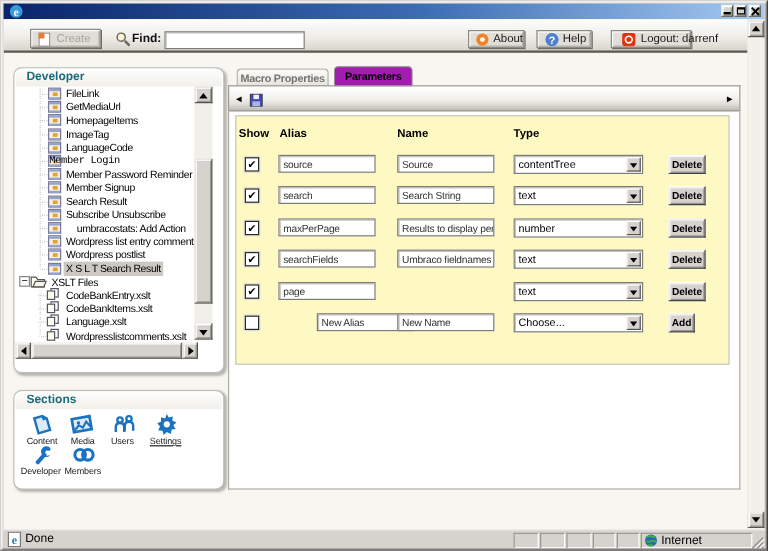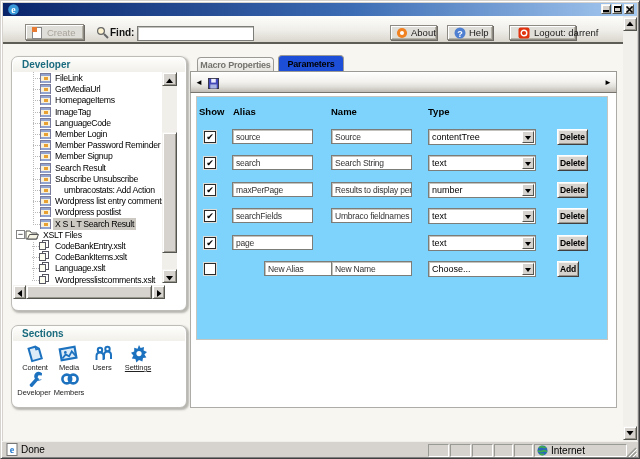--- a/index.html
+++ b/index.html
@@ -53,28 +53,28 @@
 .exp { position:absolute; width:9px; height:9px; background:#fff; border:1px solid #848484; font-size:9px; line-height:7px; text-align:center; color:#000; }
 .track { position:absolute; background:#f1efe9; }
 .thumb { position:absolute; background:#d6d3ce;
   border:1px solid; border-color:#f4f3f0 #55554f #55554f #f4f3f0;
   box-shadow:inset 1px 1px 0 #fff, inset -1px -1px 0 #9a978e; }
 .sic { position:absolute; }
 .slbl { position:absolute; font-size:7.5px; color:#222; text-align:center; letter-spacing:-0.1px; }
 .tab { position:absolute; border:1px solid #9c9a94; border-bottom:none;
   border-radius:4px 4px 0 0; font-size:9px; font-weight:bold; text-align:center; letter-spacing:-0.2px; }
 #tab1 { left:7px; top:2px; width:77px; height:15px; background:linear-gradient(#fcfcfb,#e3e1da); color:#75736d; line-height:15px; }
-#tab2 { left:88px; top:0px; width:66px; height:17px; background:#1d4ed8; color:#000; line-height:17px; }
+#tab2 { left:88px; top:0px; width:66px; height:17px; background:#a21caf; color:#000; line-height:17px; }
 #paneltoolbar { position:absolute; left:0px; top:16px; width:427px; height:22px;
   border:1px solid #9c9a94; border-bottom:1px solid #8f8d86;
   background:linear-gradient(#ffffff,#f2f1ee 50%,#e2e0da 72%,#bfbcb4 100%); border-bottom-color:#77756e; }
 #panelbody { position:absolute; left:0px; top:38px; width:427px; height:315px; background:#fff;
   border:1px solid #aeaca6; border-top:none; }
-#tablezone { position:absolute; left:5px; top:3px; width:412px; height:244px;
-  background:#7dd3fc; border:1px solid #c6c5c0; }
+#tablezone { position:absolute; left:5px; top:3px; width:412px; height:208px;
+  background:#fef9c3; border:1px solid #c6c5c0; }
 .th { position:absolute; font-size:9.5px; font-weight:bold; color:#000; }
 .cb { position:absolute; width:12px; height:12px; background:#fff; border:1px solid #2a2a2a;
   box-shadow:0 0 0 1px #dddcd6; font-size:9px; line-height:11px; text-align:center; color:#000; }
 .inp { position:absolute; height:15px; background:#fff; border:1px solid #7c7c78;
   box-shadow:inset 1px 1px 0 #c4c2bc; font-size:8.5px; color:#333; line-height:14px; padding-left:3px; letter-spacing:-0.2px; white-space:nowrap; overflow:hidden; }
 .sel { position:absolute; width:108px; height:16px; background:#fff; border:1px solid #7c7c78;
   box-shadow:inset 1px 1px 0 #c4c2bc; font-size:9px; color:#000; line-height:14px; padding-left:3px; }
 .sel .db { position:absolute; right:1px; top:1px; width:12px; height:12px; background:#d6d3ce;
   border:1px solid; border-color:#fff #55554f #55554f #fff; }
 .sel .db:after { content:""; position:absolute; left:2px; top:4px; border-left:3.5px solid transparent; border-right:3.5px solid transparent; border-top:4px solid #000; }
@@ -156,21 +156,21 @@
         <span class="mico" style="left:28px;top:23px;"></span>
         <span class="trow" style="left:41px;top:22px;">HomepageItems</span>
         <div class="tline" style="left:21px;top:40px;width:7px;"></div>
         <span class="mico" style="left:28px;top:35px;"></span>
         <span class="trow" style="left:41px;top:34px;">ImageTag</span>
         <div class="tline" style="left:21px;top:51px;width:7px;"></div>
         <span class="mico" style="left:28px;top:46px;"></span>
         <span class="trow" style="left:41px;top:45px;">LanguageCode</span>
         <div class="tline" style="left:21px;top:62px;width:7px;"></div>
         <span class="mico" style="left:28px;top:57px;"></span>
-        <span class="trow" style="left:41px;top:56px;">Member Login</span>
+        <span class="trow" style="left:27px;top:56px;font-family:Liberation Mono, monospace;">Member Login</span>
         <div class="tline" style="left:21px;top:73px;width:7px;"></div>
         <span class="mico" style="left:28px;top:68px;"></span>
         <span class="trow" style="left:41px;top:67px;">Member Password Reminder</span>
         <div class="tline" style="left:21px;top:84px;width:7px;"></div>
         <span class="mico" style="left:28px;top:79px;"></span>
         <span class="trow" style="left:41px;top:78px;">Member Signup</span>
         <div class="tline" style="left:21px;top:96px;width:7px;"></div>
         <span class="mico" style="left:28px;top:91px;"></span>
         <span class="trow" style="left:41px;top:90px;">Search Result</span>
         <div class="tline" style="left:21px;top:107px;width:7px;"></div>

